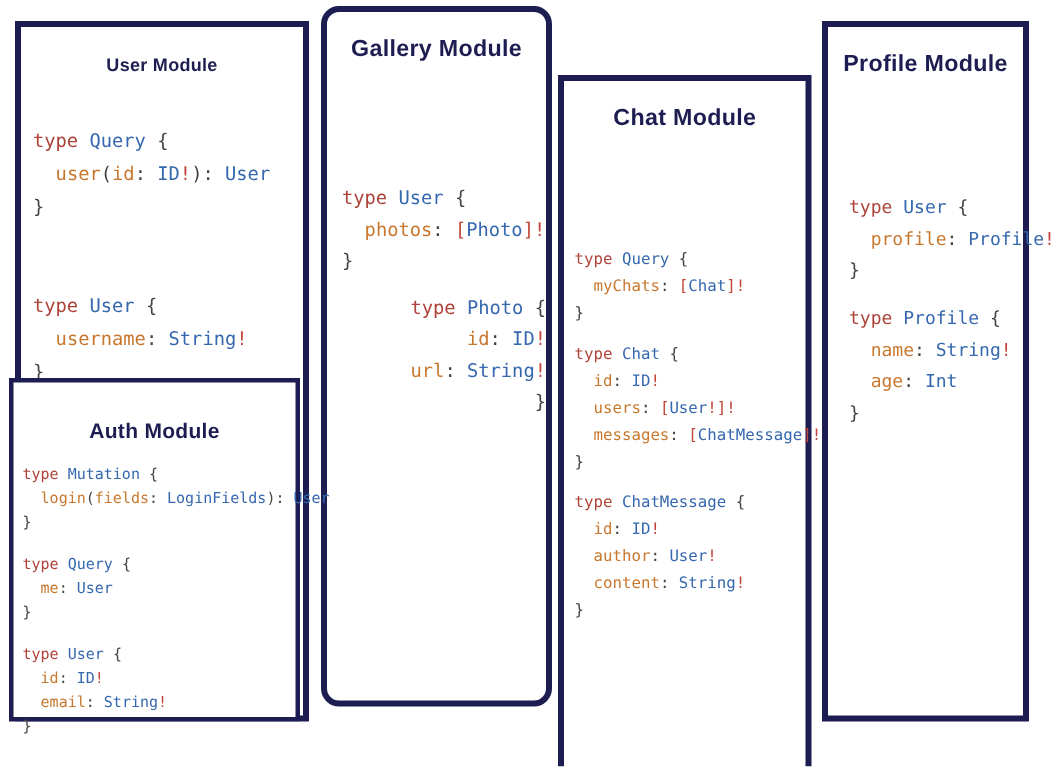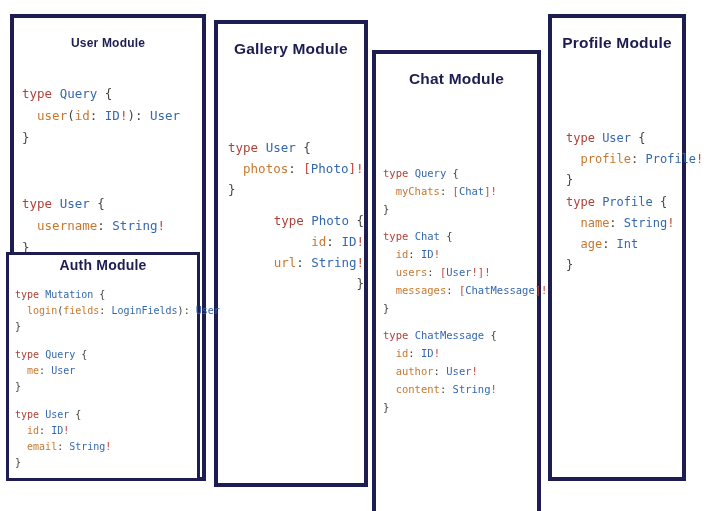--- a/index.html
+++ b/index.html
@@ -7,40 +7,40 @@
     --keyword:#ad4238; --type:#3568ae; --field:#c8782e;
     --punct:#45453f; --operator:#c2453a;
   }
   *{box-sizing:border-box;}
   html,body{margin:0;padding:0;background:var(--background);}
   .canvas{position:relative;width:704px;height:511px;background:var(--background);overflow:hidden;
           font-family:"Liberation Sans",sans-serif;}
   .panel{position:absolute;background:#fff;border:4px solid var(--border);}
   .panel-user   {left:10px; top:14px; width:196px;height:467px;}
   .panel-auth   {left:6px;  top:252px;width:194px;height:229px;border-width:3px;z-index:2;}
-  .panel-gallery{left:214px;top:20px; width:154px;height:467px;}
+  .panel-gallery{left:214px;top:4px; width:154px;height:467px;border-radius:12px;}
   .panel-chat   {left:372px;top:14px; width:169px;height:467px;margin-top:36px;}
   .panel-profile{left:548px;top:14px; width:138px;height:467px;}
   h2.title{margin:0;padding-top:15px;text-align:center;color:var(--title);
            font-weight:700;font-size:12px;line-height:20px;letter-spacing:.2px;
            font-family:"Liberation Sans",sans-serif;}
   .panel-gallery .title,.panel-chat .title,.panel-profile .title{font-size:15.5px;}
-  .panel-auth .title{font-size:14px;padding-top:0;}
+  .panel-auth .title{font-size:14px;padding-top:22px;}
   .code{font-family:"DejaVu Sans Mono",monospace;color:var(--punct);}
   .code .line{white-space:pre;}
   .panel-user    > .code{margin:30px 0 0 8px; font-size:12.5px;line-height:22px;}
   .panel-auth    > .code{margin:12px 0 0 6px; font-size:10px;  line-height:16px;}
   .panel-gallery > .code{margin:78px 0 0 10px;font-size:12.5px;line-height:21px;}
   .panel-chat    > .code{margin:75px 0 0 7px; font-size:10.5px;line-height:18px;}
   .panel-profile > .code{margin:75px 0 0 14px;font-size:12px;  line-height:21px;}
   .panel-user    > .code .block + .block{margin-top:44px;}
   .panel-auth    > .code .block + .block{margin-top:12px;}
   .panel-gallery > .code .block + .block{margin-top:10px;text-align:right;}
   .panel-chat    > .code .block + .block{margin-top:9px;}
-  .panel-profile > .code .block + .block{margin-top:1px;}
+  .panel-profile > .code .block + .block{margin-top:11px;}
   .tok-kw {color:var(--keyword);}
   .tok-ty {color:var(--type);}
   .tok-fld{color:var(--field);}
   .tok-pn {color:var(--punct);}
   .tok-op {color:var(--operator);}
   .tok-pl {color:var(--punct);}
 </style>
 </head>
 <body>
 

